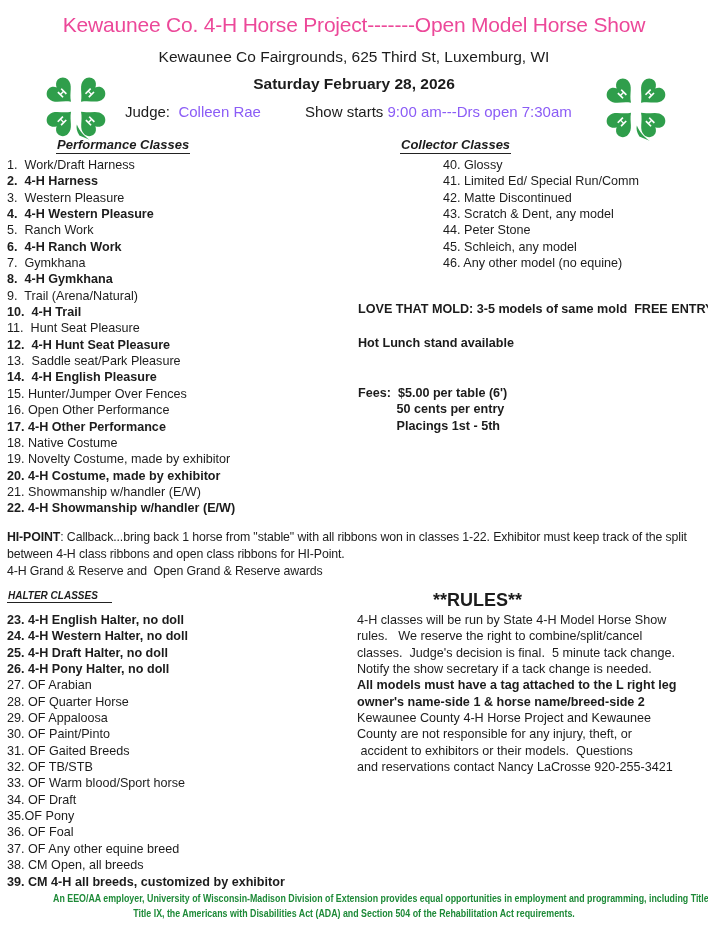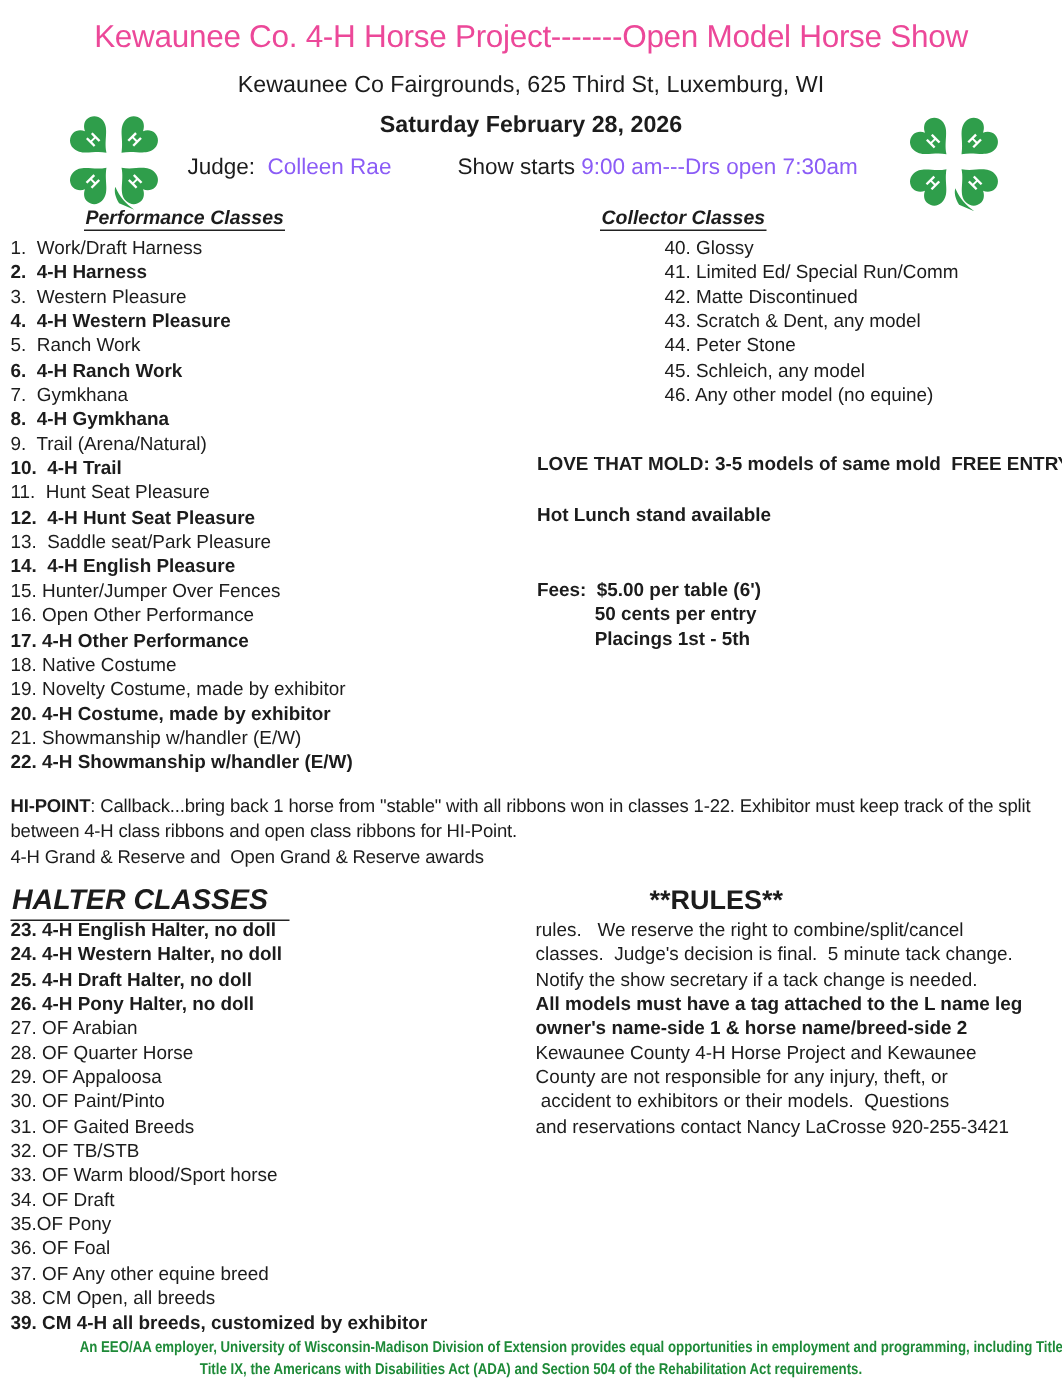--- a/index.html
+++ b/index.html
@@ -11,21 +11,21 @@
             font-size:15.5px;font-weight:normal;white-space:pre;}
   .dateline{position:absolute;top:75px;left:0;width:100%;text-align:center;
             font-size:15.5px;font-weight:bold;white-space:pre;}
   .judgeline{position:absolute;top:103px;left:0;width:100%;height:20px;
              font-size:15px;white-space:pre;}
   .jl{position:absolute;top:0;}
   .red{color:#8b5cf6;}
   .clover{position:absolute;}
   .colhead{position:absolute;font-size:13px;font-weight:bold;
            border-bottom:1.5px solid #222;padding:0 1px 1px 1px;white-space:pre;font-style:italic;}
-  .halterhead{font-size:19px;padding-right:14px;}
+  .halterhead{font-size:10px;padding-right:14px;}
   .ruleshead{position:absolute;font-size:18px;font-weight:bold;white-space:pre;}
   .list{position:absolute;}
   .li{font-size:12.6px;line-height:16.35px;white-space:pre;}
   .b{font-weight:bold;}
   .note{position:absolute;font-size:12.6px;white-space:pre;}
   .hipoint{position:absolute;left:7px;top:529px;font-size:12.35px;letter-spacing:-0.12px;}
   .hpl{line-height:17.1px;white-space:pre;}
   .footer{position:absolute;top:892px;left:0;width:100%;text-align:center;
           color:#1E8A38;font-weight:bold;}
   .fl{font-size:10.4px;line-height:14.6px;white-space:nowrap;
@@ -160,24 +160,25 @@
       <div class="li">34. OF Draft</div>
       <div class="li">35.OF Pony</div>
       <div class="li">36. OF Foal</div>
       <div class="li">37. OF Any other equine breed</div>
       <div class="li">38. CM Open, all breeds</div>
       <div class="li b">39. CM 4-H all breeds, customized by exhibitor</div>
     </div>
 
   <div class="ruleshead" style="left:433px;top:590px">**RULES**</div>
   <div class="list" style="left:357px;top:612px">
+      <div class="li">4-H classes will be run by State 4-H Model Horse Show</div>
       <div class="li">rules.   We reserve the right to combine/split/cancel</div>
       <div class="li">classes.  Judge's decision is final.  5 minute tack change.</div>
       <div class="li">Notify the show secretary if a tack change is needed.</div>
-      <div class="li b">All models must have a tag attached to the L name leg</div>
+      <div class="li b">All models must have a tag attached to the L right leg</div>
       <div class="li b">owner's name-side 1 &amp; horse name/breed-side 2</div>
       <div class="li">Kewaunee County 4-H Horse Project and Kewaunee</div>
       <div class="li">County are not responsible for any injury, theft, or</div>
       <div class="li"> accident to exhibitors or their models.  Questions</div>
       <div class="li">and reservations contact Nancy LaCrosse 920-255-3421</div>
     </div>
 
   <div class="footer">
     <div class="fl">An EEO/AA employer, University of Wisconsin-Madison Division of Extension provides equal opportunities in employment and programming, including Title VI,</div>
     <div class="fl">Title IX, the Americans with Disabilities Act (ADA) and Section 504 of the Rehabilitation Act requirements.</div>

